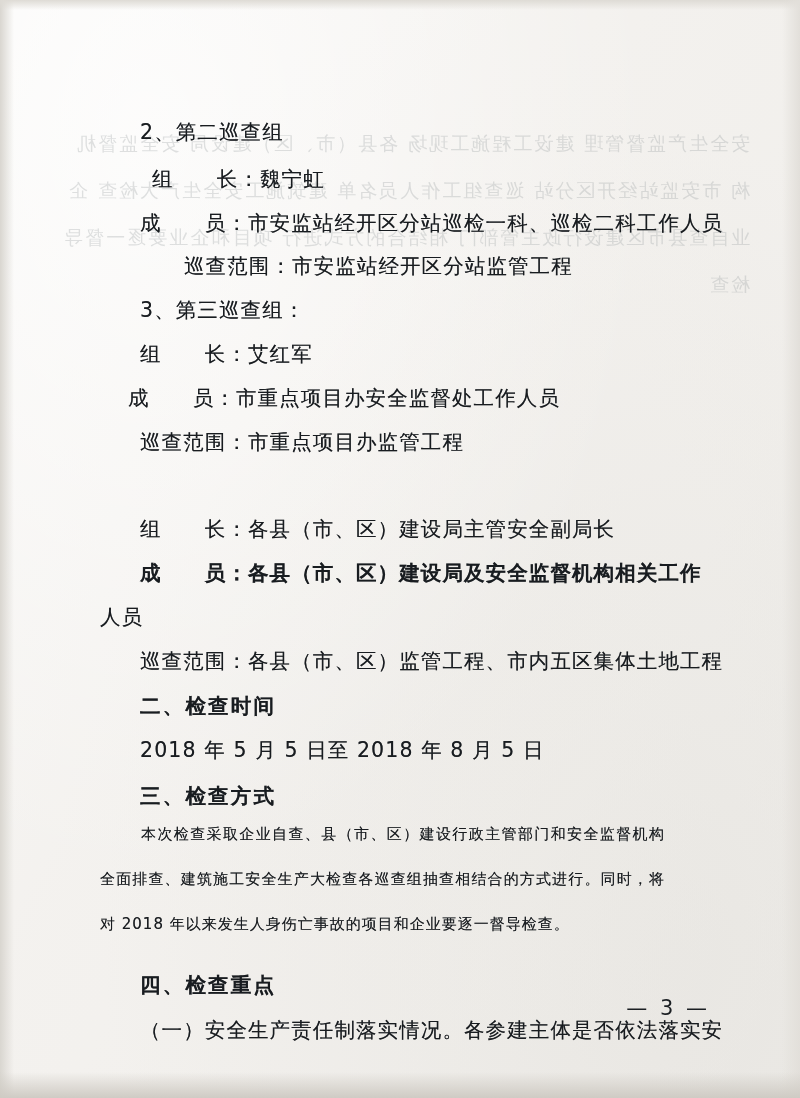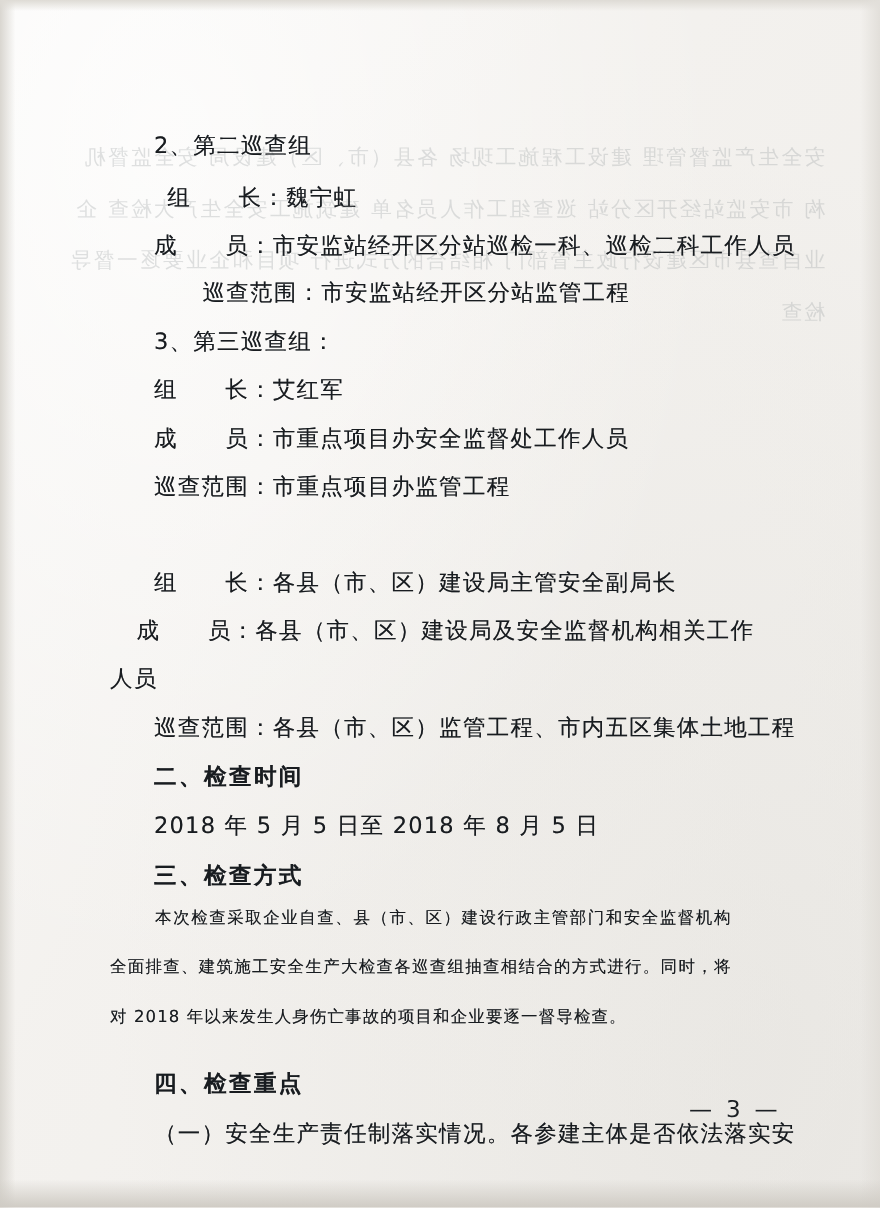--- a/index.html
+++ b/index.html
@@ -109,24 +109,24 @@
 
   <div class="bleed">安全生产监督管理 建设工程施工现场 各县（市、区）建设局 安全监督机构 市安监站经开区分站 巡查组工作人员名单 建筑施工安全生产大检查 企业自查县市区建设行政主管部门 相结合的方式进行 项目和企业要逐一督导检查</div>
 
   <div class="content" id="doc-content">
       <div class="line" style="left: 140px; top: 118px;">2、第二巡查组</div>
       <div class="line" style="left: 140px; top: 165px; margin-left: 12px;">组　　长：魏宁虹</div>
       <div class="line" style="left: 140px; top: 209px;">成　　员：市安监站经开区分站巡检一科、巡检二科工作人员</div>
       <div class="line" style="left: 140px; top: 252px; margin-left: 44px;">巡查范围：市安监站经开区分站监管工程</div>
       <div class="line" style="left: 140px; top: 296px;">3、第三巡查组：</div>
       <div class="line" style="left: 140px; top: 340px;">组　　长：艾红军</div>
-      <div class="line" style="left: 140px; top: 384px;">成　　员：市重点项目办安全监督处工作人员</div>
+      <div class="line" style="left: 128px; top: 384px;">成　　员：市重点项目办安全监督处工作人员</div>
       <div class="line" style="left: 140px; top: 428px;">巡查范围：市重点项目办监管工程</div>
       <div class="line" style="left: 140px; top: 515px;">组　　长：各县（市、区）建设局主管安全副局长</div>
-      <div class="line" style="left: 124px; top: 559px;">成　　员：各县（市、区）建设局及安全监督机构相关工作</div>
+      <div class="line" style="left: 140px; top: 559px; font-weight: bold;">成　　员：各县（市、区）建设局及安全监督机构相关工作</div>
       <div class="line" style="left: 100px; top: 603px;">人员</div>
       <div class="line" style="left: 140px; top: 647px;">巡查范围：各县（市、区）监管工程、市内五区集体土地工程</div>
       <div class="line heading" style="left: 140px; top: 692px;">二、检查时间</div>
       <div class="line" style="left: 140px; top: 736px;">2018 年 5 月 5 日至 2018 年 8 月 5 日</div>
       <div class="line heading" style="left: 140px; top: 782px;">三、检查方式</div>
       <div class="line heading" style="left: 140px; top: 971px;">四、检查重点</div>
       <div class="line" style="left: 140px; top: 1016px; text-align: right;">（一）安全生产责任制落实情况。各参建主体是否依法落实安</div>
       <div class="body-p" style="left: 100px; top: 812px; text-indent: 41px;">本次检查采取企业自查、县（市、区）建设行政主管部门和安全监督机构全面排查、建筑施工安全生产大检查各巡查组抽查相结合的方式进行。同时，将对 2018 年以来发生人身伤亡事故的项目和企业要逐一督导检查。</div>
     </div>
 

